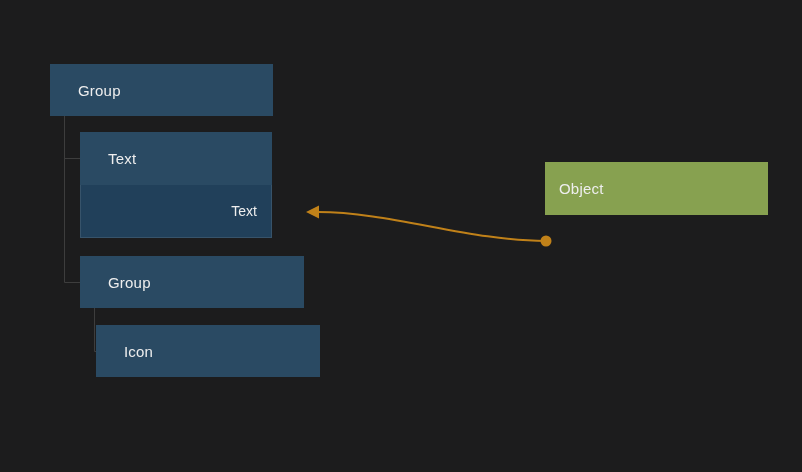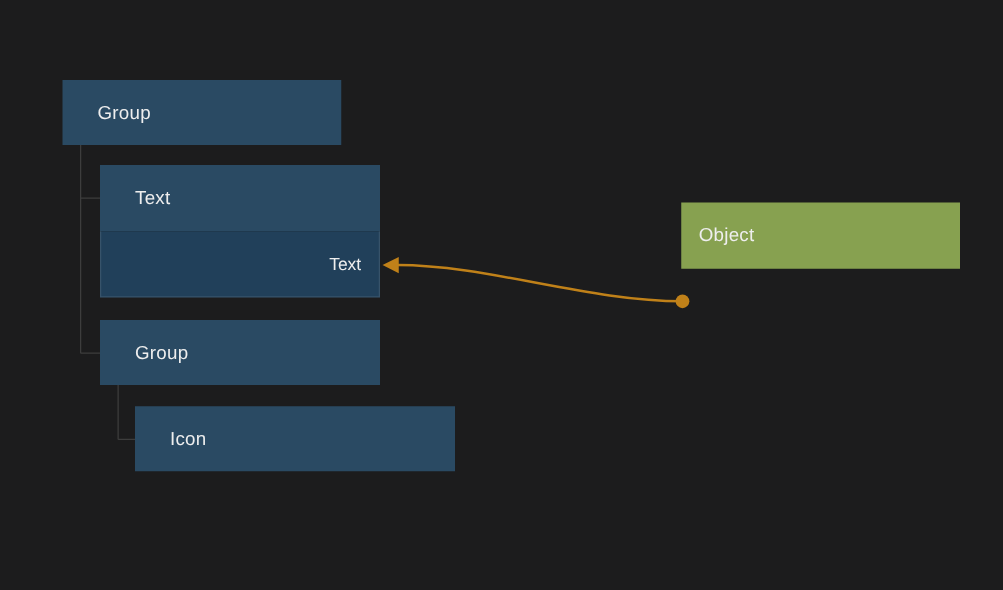--- a/index.html
+++ b/index.html
@@ -54,23 +54,23 @@
   .green .port-row {
     background: var(--green-body);
     justify-content: flex-start;
   }
   
   .node.single { height: 52px; }
   .node.single .node-header { height: 52px; }
 
   
   #node-group-root  { left: 50px;  top: 64px;  width: 223px; }
-  #node-text        { left: 80px;  top: 132px; width: 224px; }
+  #node-text        { left: 80px;  top: 132px; width: 192px; }
   #node-group-child { left: 80px;  top: 256px; width: 224px; }
-  #node-icon        { left: 108px; top: 325px; width: 256px; }
+  #node-icon        { left: 96px; top: 325px; width: 224px; }
   #node-object      { left: 545px; top: 162px; width: 223px; }
 
   svg.overlay {
     position: absolute;
     left: 0; top: 0;
     width: 802px; height: 472px;
     pointer-events: none;
   }
   .tree-line { stroke: var(--tree-line); stroke-width: 1; }
   .wire-path { stroke: var(--wire); stroke-width: 2; fill: none; }

